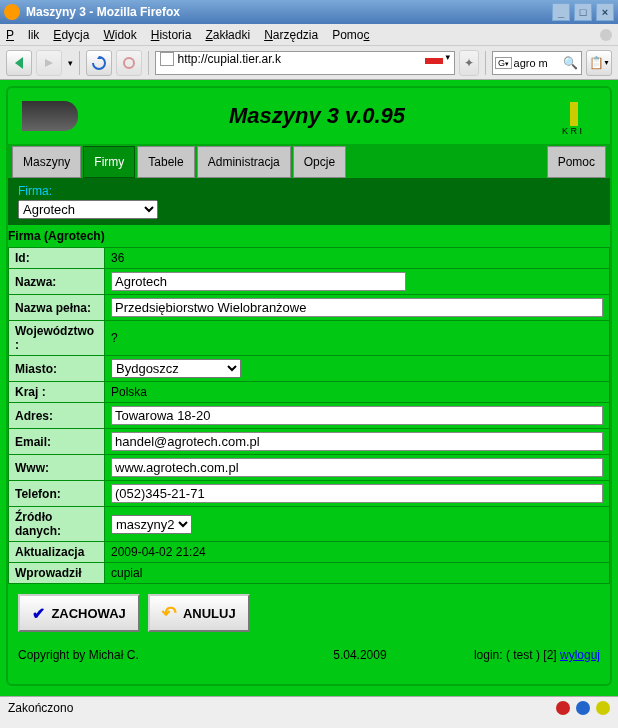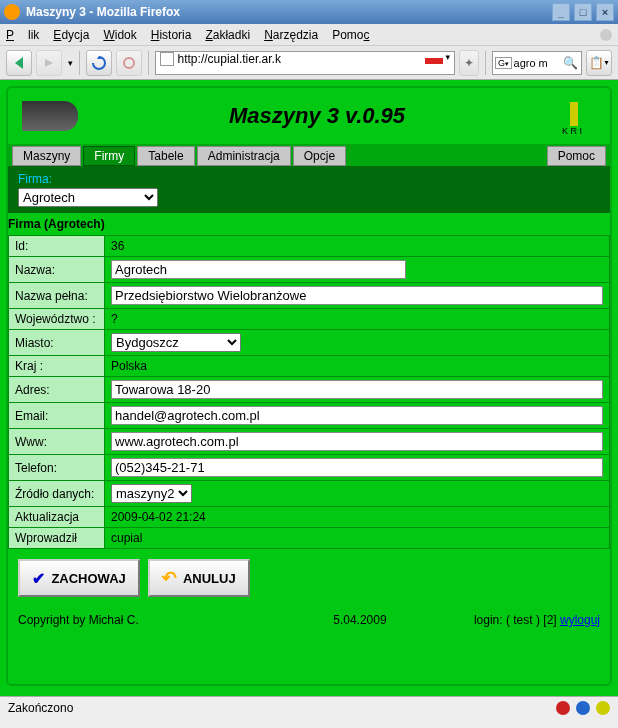--- a/index.html
+++ b/index.html
@@ -30,33 +30,33 @@
   
   .page { background: #00c813; padding: 6px; height: 638px; position: relative; }
   .inner { background: #00c813; border: 2px solid #00a810; border-radius: 6px; padding: 0; height: 600px; }
   
   .header { display: flex; align-items: center; padding: 8px 14px; }
   .logo { width: 56px; height: 30px; background: linear-gradient(#333,#666); border-radius: 0 14px 14px 0; }
   .apptitle { flex: 1; text-align: center; font-size: 22px; font-weight: bold; font-style: italic; color: #000; }
   .rlogo { width: 40px; height: 40px; }
   
   .tabs { display: flex; background: #00a810; padding: 2px 4px 0 4px; gap: 2px; }
-  .tab { flex: 0 0 auto; padding: 2px 10px; background: #c8c8c8; border: 1px solid #888; cursor: pointer; font-size: 12px; }
+  .tab { flex: 0 0 auto; padding: 8px 10px; background: #c8c8c8; border: 1px solid #888; cursor: pointer; font-size: 12px; }
   .tab.active { background: #008f0d; color: #fff; border-color: #005808; }
   .tabspacer { flex: 1; background: transparent; }
   
   .firmabar { background: #006b0a; padding: 6px 10px; }
   .firmabar .lbl { color: #0cf; font-size: 12px; margin-bottom: 2px; }
   .firmabar select { width: 140px; font-size: 13px; }
   
   .section-title { padding: 4px 0; font-weight: bold; background: #00c813; }
   
   table.form { width: 100%; border-collapse: collapse; background: #00c813; }
   table.form td { border: 1px solid #008f0d; padding: 3px 6px; font-size: 12px; vertical-align: middle; }
-  table.form td.lbl { width: 96px; background: #b5f0bb; }
+  table.form td.lbl { width: 96px; background: #b5f0bb; font-weight: bold; }
   table.form input[type=text] { width: 100%; font-size: 13px; padding: 1px 3px; border: 1px solid #888; }
   table.form select { font-size: 13px; }
   
   .buttons { padding: 10px; display: flex; gap: 8px; }
   .btn { background: linear-gradient(#fff,#ddd); border: 2px outset #ccc; padding: 6px 12px; font-weight: bold; font-size: 13px; display: flex; align-items: center; gap: 6px; cursor: pointer; }
   .check { color: #0000c8; font-weight: bold; font-size: 16px; }
   .undo { color: #ffb000; font-size: 18px; }
   
   .footer { display: flex; padding: 6px 10px; font-size: 12px; }
   .footer .f1 { flex: 1; }

